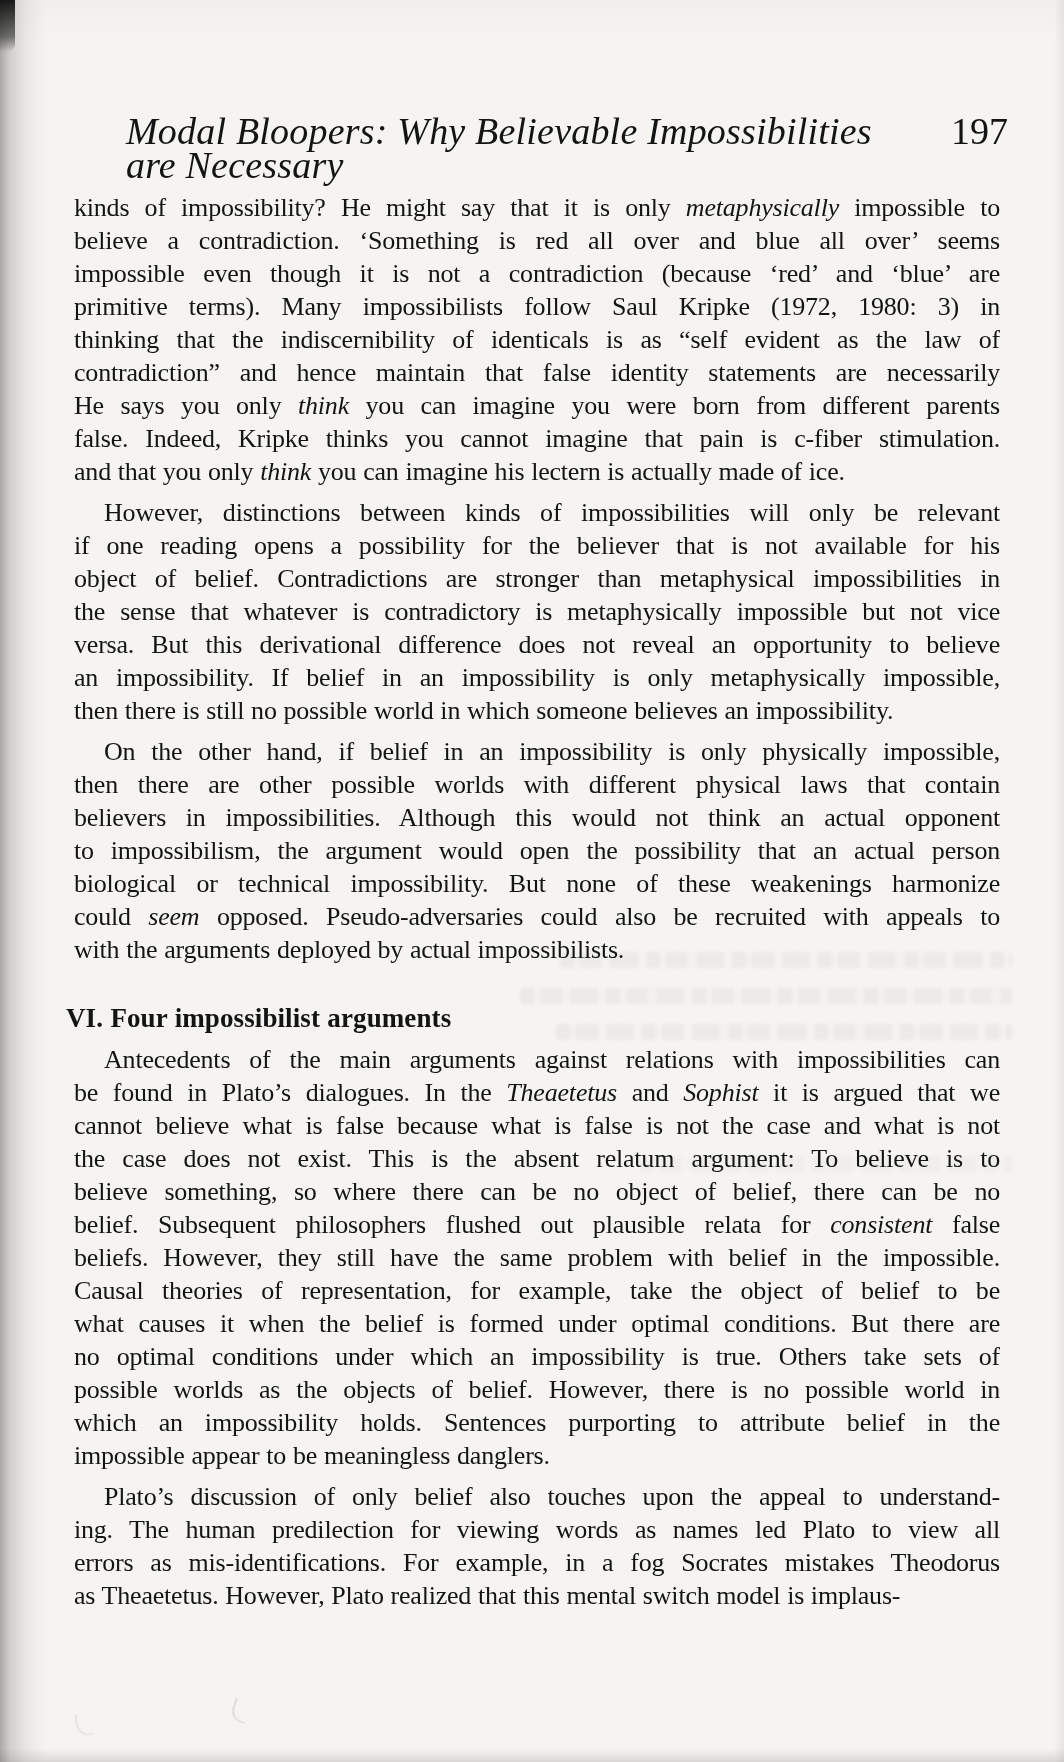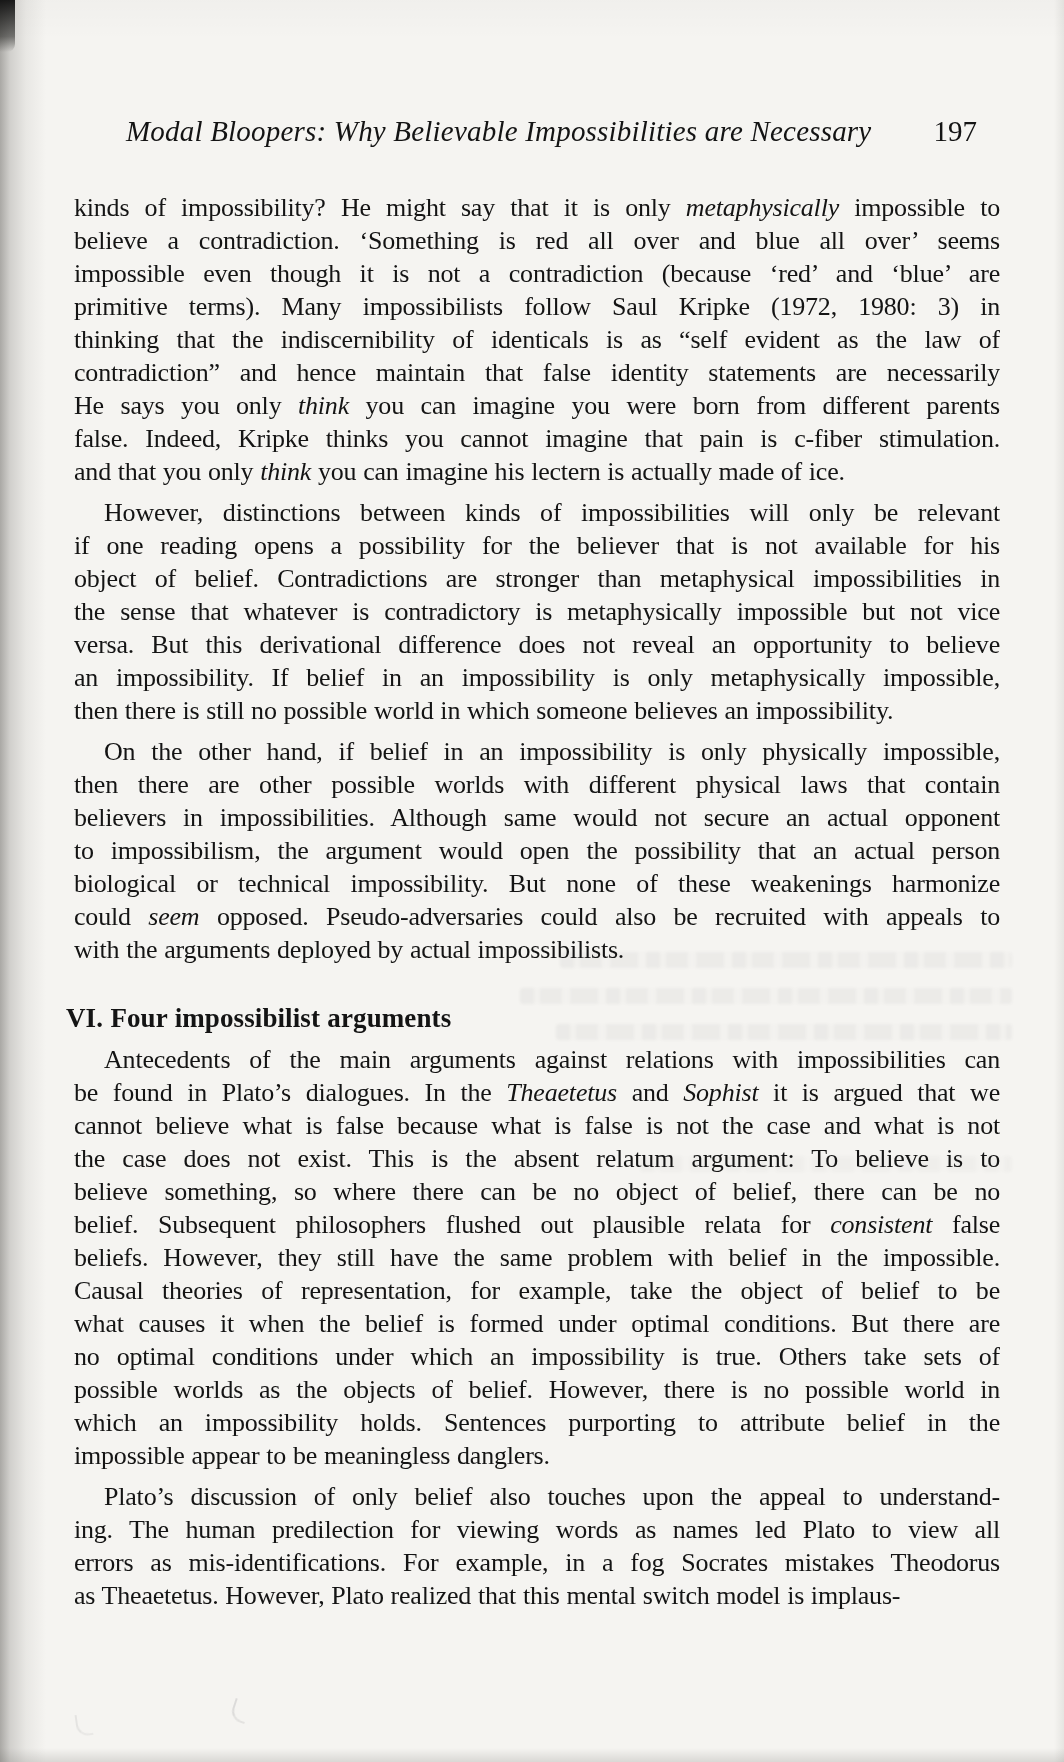--- a/index.html
+++ b/index.html
@@ -25,21 +25,21 @@
   .gutter-dark-top {
     position: absolute; left: 0; top: 0; width: 15px; height: 52px;
     background: linear-gradient(to bottom, rgba(10,10,10,0.92), rgba(30,30,28,0.55) 70%, rgba(0,0,0,0));
     border-bottom-right-radius: 8px;
     pointer-events: none;
   }
   .running-header {
     position: absolute;
     left: 66px; width: 942px; top: 114px;
     display: flex; align-items: baseline;
-    font-size: 29px; line-height: 34px;
+    font-size: 38px; line-height: 34px;
   }
   .rh-title { font-style: italic; margin-left: 60px; letter-spacing: 0.2px; }
   .rh-num { font-style: normal; margin-left: 62px; }
   .body-text {
     position: absolute;
     left: 66px; width: 942px; top: 183px;
     font-size: 26px;
     letter-spacing: -0.2px;
     word-spacing: 0.5px;
   }
@@ -112,21 +112,21 @@
         <div class="line"><span>if one reading opens a possibility for the believer that is not available for his</span></div>
         <div class="line"><span>object of belief. Contradictions are stronger than metaphysical impossibilities in</span></div>
         <div class="line"><span>the sense that whatever is contradictory is metaphysically impossible but not vice</span></div>
         <div class="line"><span>versa. But this derivational difference does not reveal an opportunity to believe</span></div>
         <div class="line"><span>an impossibility. If belief in an impossibility is only metaphysically impossible,</span></div>
         <div class="line last"><span>then there is still no possible world in which someone believes an impossibility.</span></div>
       </div>
       <div class="paragraph">
         <div class="line indent"><span>On the other hand, if belief in an impossibility is only physically impossible,</span></div>
         <div class="line"><span>then there are other possible worlds with different physical laws that contain</span></div>
-        <div class="line"><span>believers in impossibilities. Although same would not secure an actual opponent</span></div>
+        <div class="line"><span>believers in impossibilities. Although this would not think an actual opponent</span></div>
         <div class="line"><span>to impossibilism, the argument would open the possibility that an actual person</span></div>
         <div class="line"><span>biological or technical impossibility. But none of these weakenings harmonize</span></div>
         <div class="line"><span>could </span><i>seem</i><span> opposed. Pseudo-adversaries could also be recruited with appeals to</span></div>
         <div class="line last"><span>with the arguments deployed by actual impossibilists.</span></div>
       </div>
       <div class="section-heading">VI. Four impossibilist arguments</div>
       <div class="paragraph">
         <div class="line indent"><span>Antecedents of the main arguments against relations with impossibilities can</span></div>
         <div class="line"><span>be found in Plato’s dialogues. In the </span><i>Theaetetus</i><span> and </span><i>Sophist</i><span> it is argued that we</span></div>
         <div class="line"><span>cannot believe what is false because what is false is not the case and what is not</span></div>

